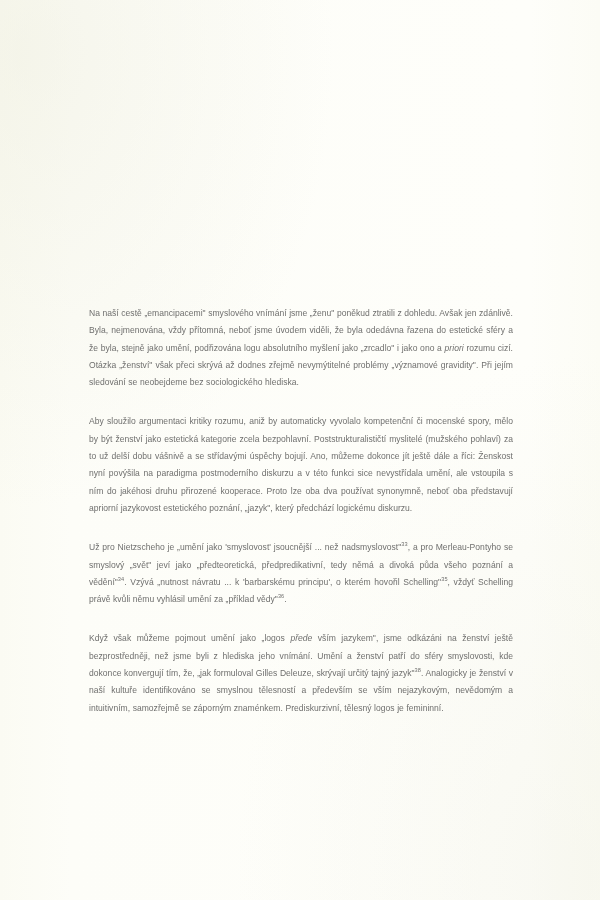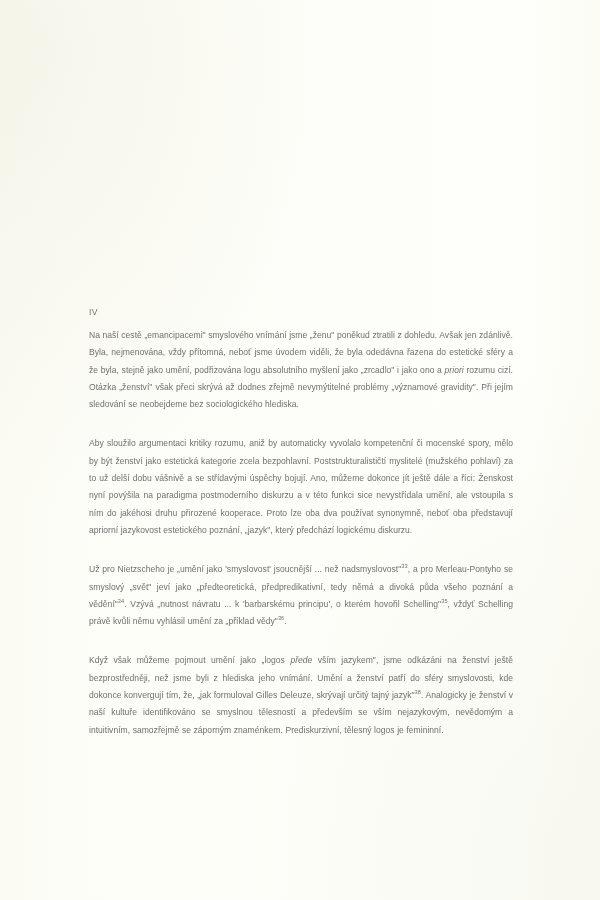--- a/index.html
+++ b/index.html
@@ -74,21 +74,20 @@
       radial-gradient(ellipse at 97% 97%, rgba(238,238,226,0.35) 0%, rgba(255,255,255,0) 42%);
   }
 </style>
 </head>
 <body>
 
 <div class="page">
   <div class="grain"></div>
 
   <div class="content">
-    <div class="section-number">IV</div>
 
     <p class="para"><span>Na naší cestě „emancipacemi" smyslového vnímání jsme „ženu" poněkud ztratili z dohledu. Avšak jen zdánlivě. Byla, nejmenována, vždy přítomná, neboť jsme úvodem viděli, že byla odedávna řazena do estetické sféry a že byla, stejně jako umění, podřizována logu absolutního myšlení jako „zrcadlo" i jako ono a </span><em>priori</em><span> rozumu cizí. Otázka „ženství" však přeci skrývá až dodnes zřejmě nevymýtitelné problémy „významové gravidity". Při jejím sledování se neobejdeme bez sociologického hlediska.</span></p>
     <p class="para"><span>Aby sloužilo argumentaci kritiky rozumu, aniž by automaticky vyvolalo kompetenční či mocenské spory, mělo by být ženství jako estetická kategorie zcela bezpohlavní. Poststrukturalističtí myslitelé (mužského pohlaví) za to už delší dobu vášnivě a se střídavými úspěchy bojují. Ano, můžeme dokonce jít ještě dále a říci: Ženskost nyní povýšila na paradigma postmoderního diskurzu a v této funkci sice nevystřídala umění, ale vstoupila s ním do jakéhosi druhu přirozené kooperace. Proto lze oba dva používat synonymně, neboť oba představují apriorní jazykovost estetického poznání, „jazyk", který předchází logickému diskurzu.</span></p>
     <p class="para"><span>Už pro Nietzscheho je „umění jako 'smyslovost' jsoucnější ... než nadsmyslovost"</span><sup class="fn">33</sup><span>, a pro Merleau-Pontyho se smyslový „svět" jeví jako „předteoretická, předpredikativní, tedy němá a divoká půda všeho poznání a vědění"</span><sup class="fn">34</sup><span>. Vzývá „nutnost návratu ... k 'barbarskému principu', o kterém hovořil Schelling"</span><sup class="fn">35</sup><span>, vždyť Schelling právě kvůli němu vyhlásil umění za „příklad vědy"</span><sup class="fn">36</sup><span>.</span></p>
     <p class="para"><span>Když však můžeme pojmout umění jako „logos </span><em>přede</em><span> vším jazykem", jsme odkázáni na ženství ještě bezprostředněji, než jsme byli z hlediska jeho vnímání. Umění a ženství patří do sféry smyslovosti, kde dokonce konvergují tím, že, „jak formuloval Gilles Deleuze, skrývají určitý tajný jazyk"</span><sup class="fn">38</sup><span>. Analogicky je ženství v naší kultuře identifikováno se smyslnou tělesností a především se vším nejazykovým, nevědomým a intuitivním, samozřejmě se záporným znaménkem. Prediskurzivní, tělesný logos je femininní.</span></p>
   </div>
 
 </div>
 
 </body></html>

